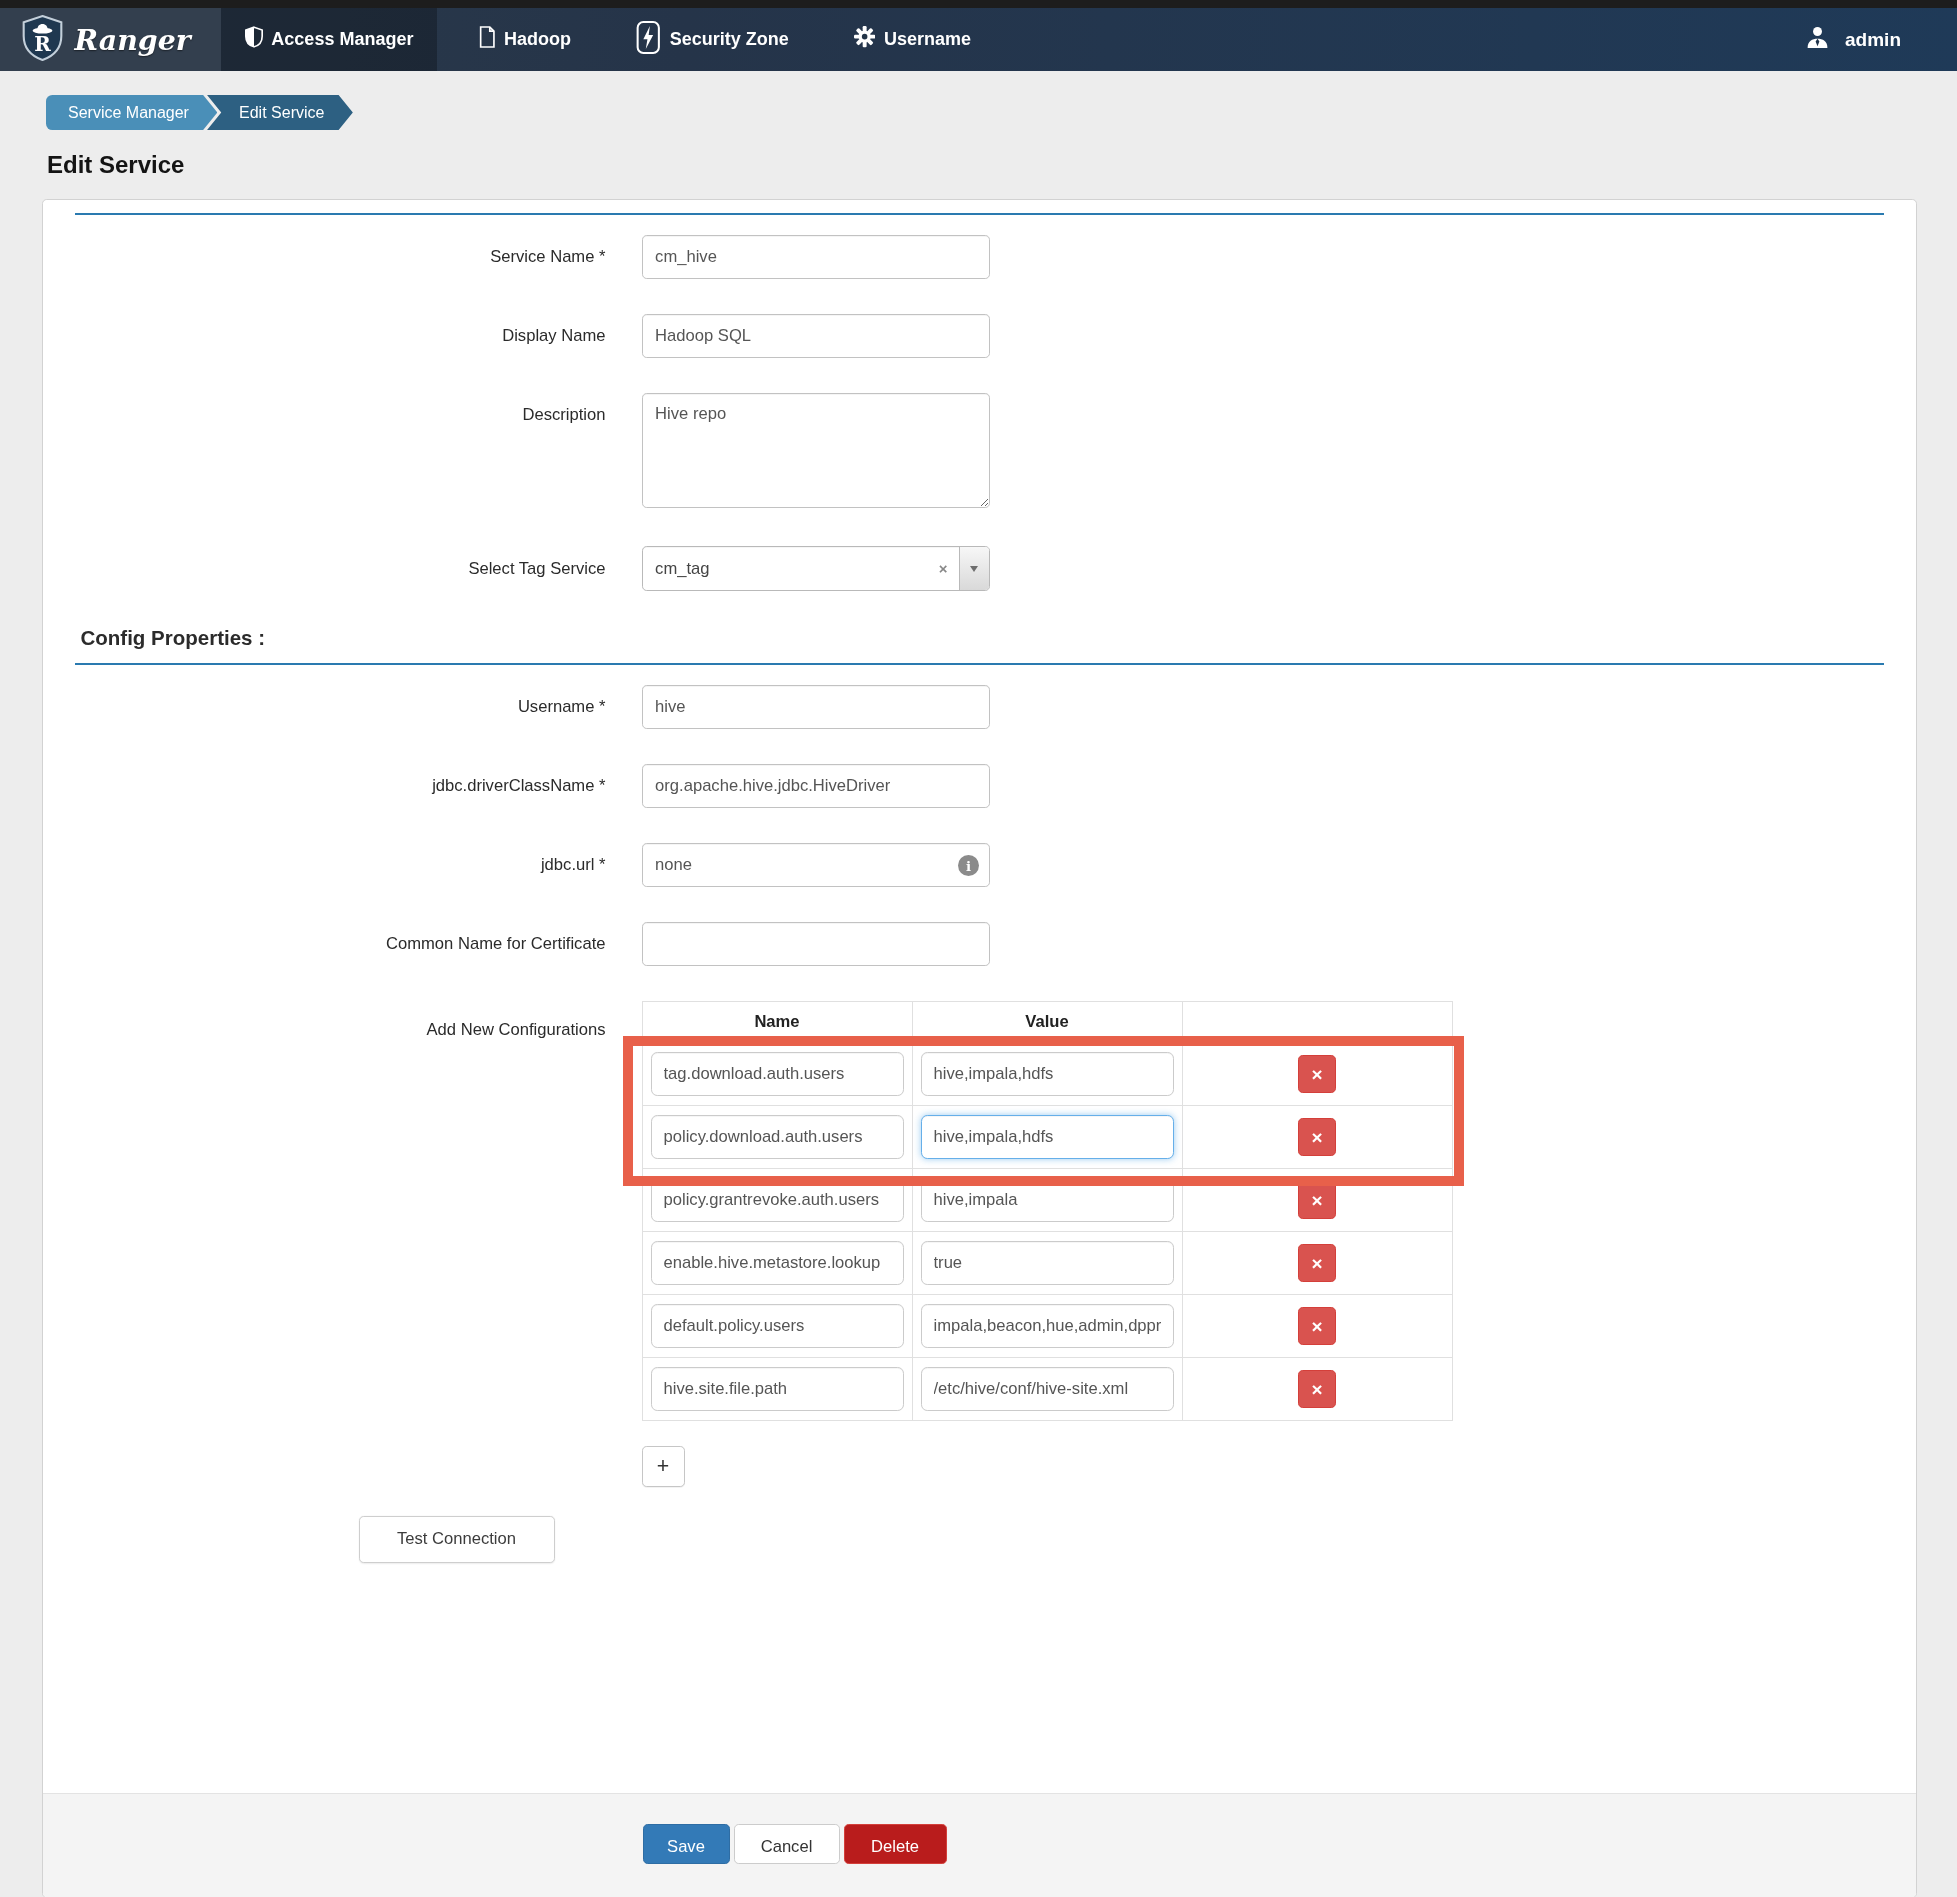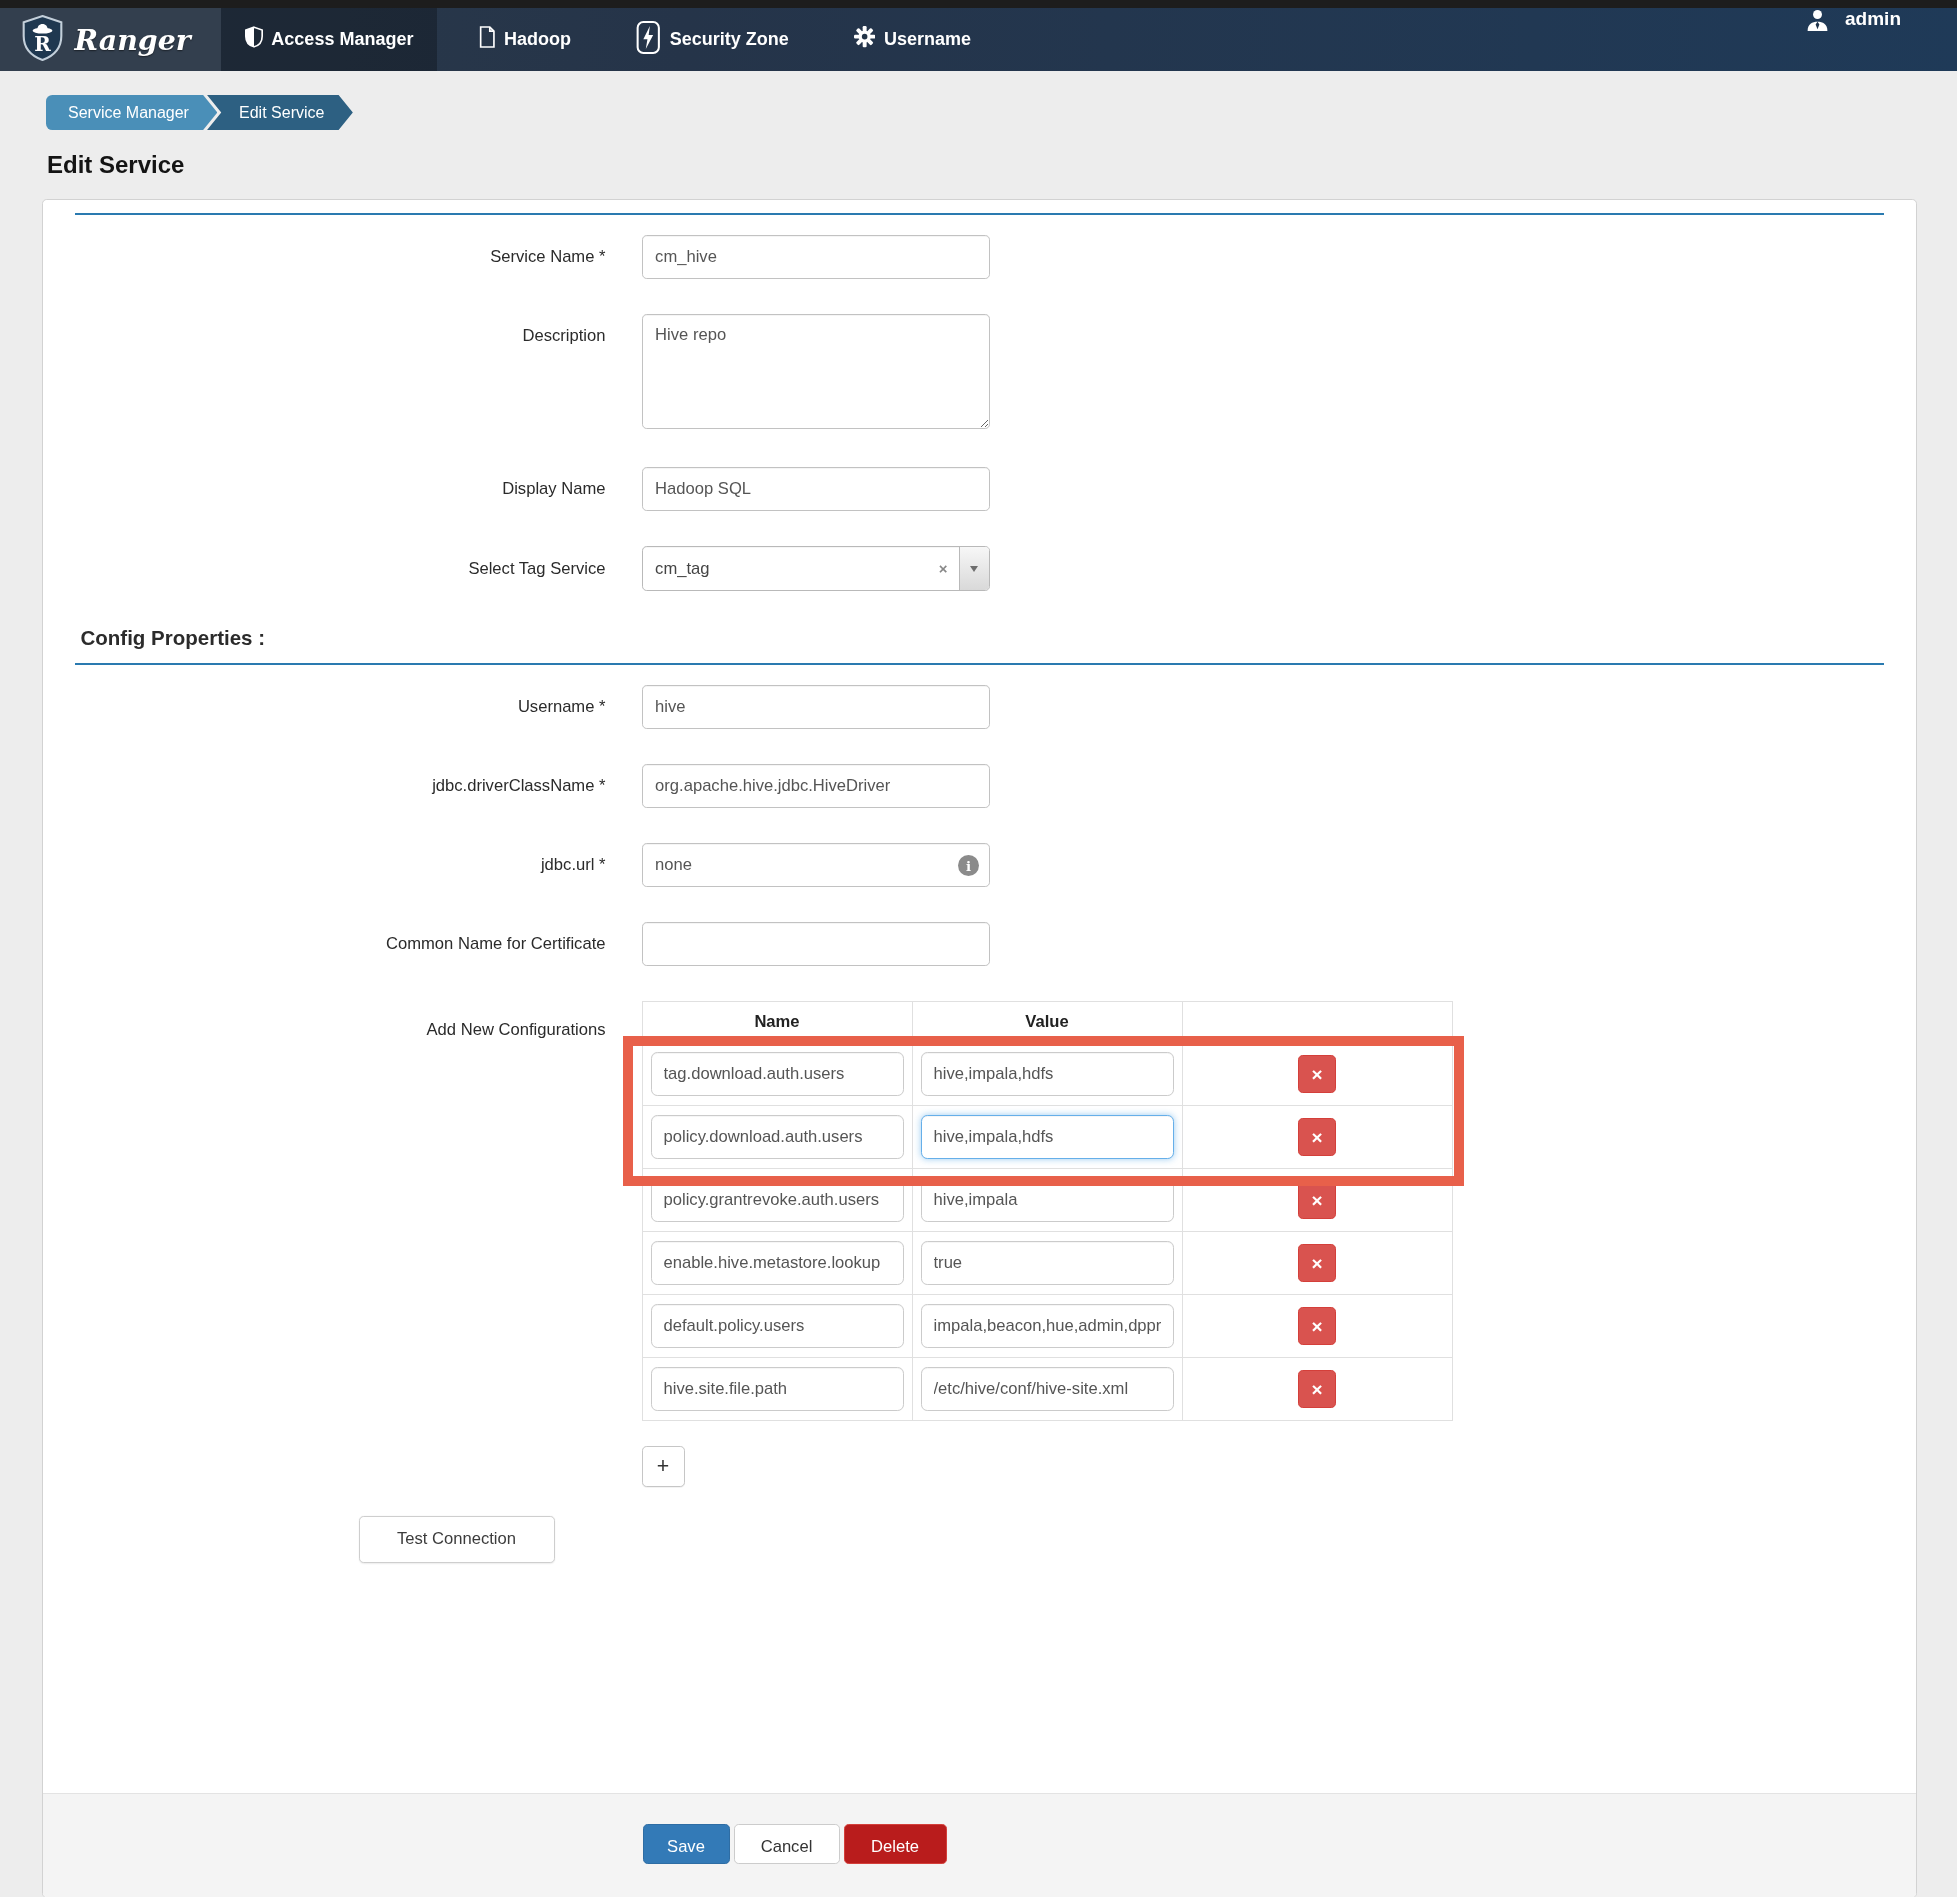--- a/index.html
+++ b/index.html
@@ -20,21 +20,21 @@
     font-family:"DejaVu Serif","Liberation Serif",serif;
     font-style:italic; font-weight:bold; font-size:28.4px; margin-left:11px;
     text-shadow:0 0.8px 1.6px rgba(0,0,0,.5);
   }
   .nav-item {
     display:flex; align-items:center; gap:8.7px; padding:0 24px;
     font-weight:bold; font-size:18px; cursor:pointer; white-space:nowrap;
   }
   .nav-item.active { background:rgba(0,0,0,.27); }
   .nav-item + .nav-item { margin-left:17.4px; }
-  .nav-user { margin-left:auto; margin-right:57px; display:flex; gap:15px; font-weight:bold; font-size:19px; }
+  .nav-user { margin-left:auto; margin-right:57px; display:flex; align-items:center; gap:15px; font-weight:bold; font-size:19px; }
 
   
   .breadcrumbs { display:flex; margin:24px 0 0 46px; }
   .crumb {
     height:35px; line-height:35px; color:#fff; font-size:16px;
     padding:0 28.4px 0 22px; cursor:pointer;
     clip-path:polygon(0 0, calc(100% - 14.2px) 0, 100% 50%, calc(100% - 14.2px) 100%, 0 100%);
   }
   .crumb.first { background:#4a8fb8; border-radius:6.3px 0 0 6.3px; }
   .crumb.notched {
@@ -236,31 +236,31 @@
 
   <hr class="section-rule">
 
   <div class="frow">
     <div class="flabel">Service Name *</div>
     <div class="fctrl">
       <input class="txt" type="text" value="cm_hive" style="">
     </div>
   </div>
 
+  <div class="frow">
+    <div class="flabel">Display Name</div>
+    <div class="fctrl">
+      <input class="txt" type="text" value="Hadoop SQL" style="">
+    </div>
+  </div>
+
   <div class="frow top">
     <div class="flabel">Description</div>
     <div class="fctrl">
       <textarea class="txt" style="">Hive repo</textarea>
-    </div>
-  </div>
-
-  <div class="frow">
-    <div class="flabel">Display Name</div>
-    <div class="fctrl">
-      <input class="txt" type="text" value="Hadoop SQL" style="">
     </div>
   </div>
 
 
   <div class="frow" style="margin-bottom:27px;">
     <div class="flabel">Select Tag Service</div>
     <div class="fctrl">
       <div class="select2">
         <span class="select2-text">cm_tag</span>
         <span class="select2-clear">×</span>

